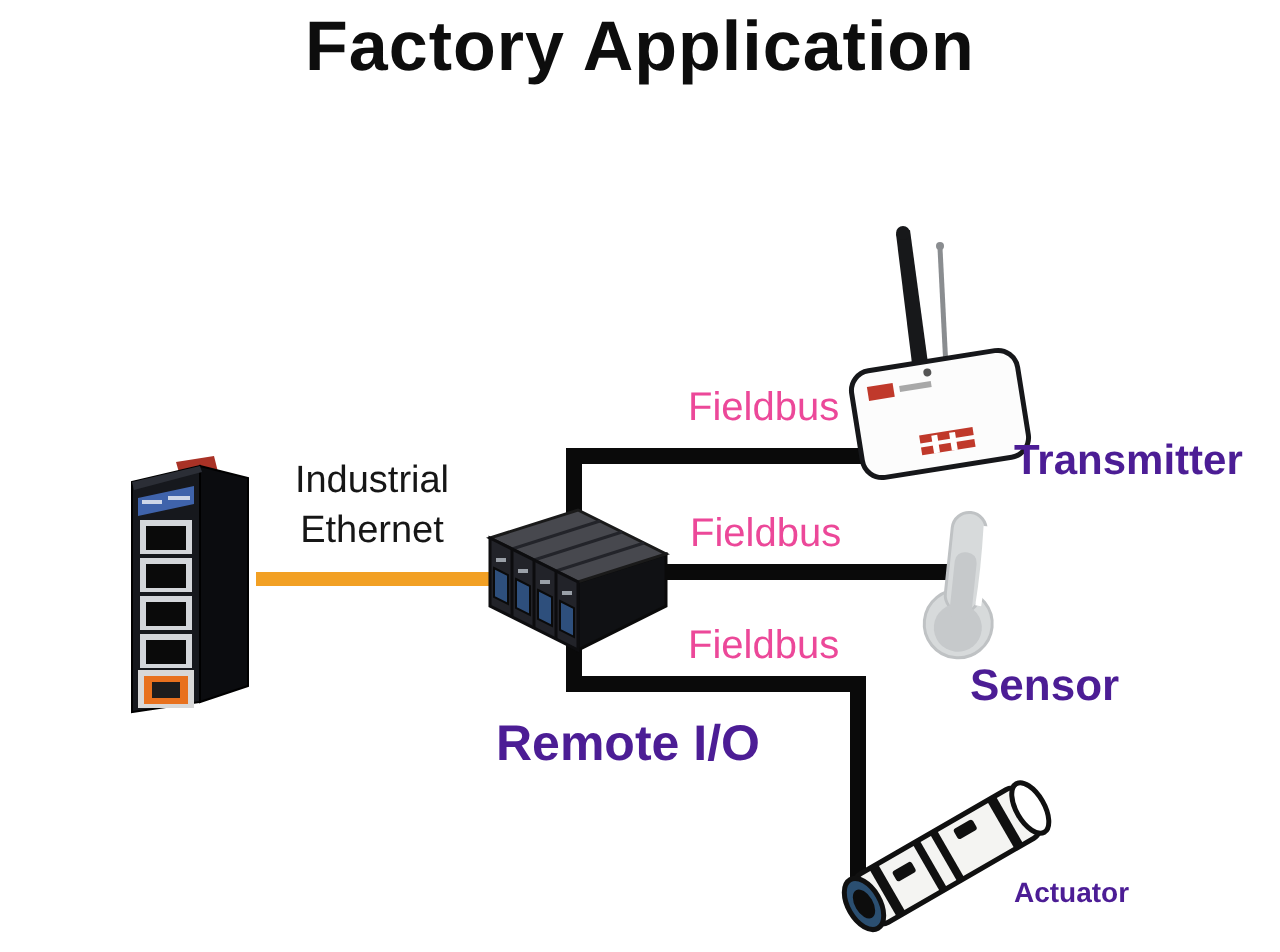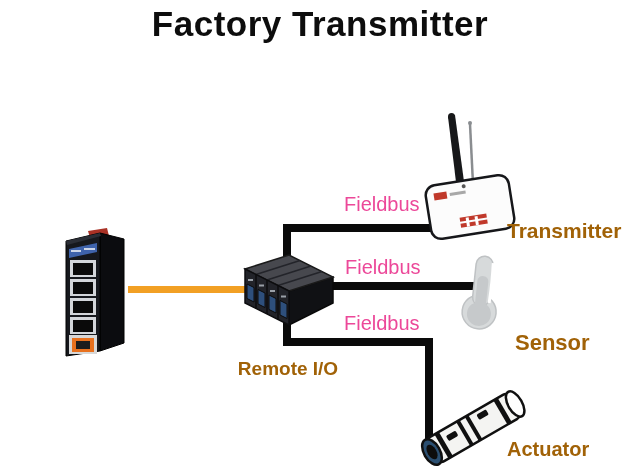--- a/index.html
+++ b/index.html
@@ -11,46 +11,50 @@
   .title{
     left:0;top:4px;width:640px;text-align:center;
     font-size:35px;font-weight:bold;letter-spacing:0.5px;color:#0d0d0d;z-index:4;
   }
   .line{position:absolute;background:#0a0a0a;z-index:1;}
   .line.orange{background:#F2A024;}
   .link-label{
     position:absolute;font-size:20px;color:#ec4899;z-index:3;white-space:nowrap;
   }
   .node-label{
-    position:absolute;font-weight:bold;color:#a16207;z-index:4;white-space:nowrap;
+    position:absolute;font-weight:bold;color:#4c1d95;z-index:4;white-space:nowrap;
   }
   .device{position:absolute;z-index:2;}
   .ie-label{
     position:absolute;left:130px;top:228px;width:112px;text-align:center;
     font-size:19px;line-height:25px;color:#161616;z-index:3;
   }
 </style>
 </head>
 <body>
 
 <div class="canvas">
 
-  <div class="abs title">Factory Transmitter</div>
+  <div class="abs title">Factory Application</div>
 
   <div class="line orange" style="left:128px;top:286px;width:121px;height:7px;"></div>
 
   <div class="line" style="left:283px;top:224px;width:8px;height:44px;"></div>
   <div class="line" style="left:283px;top:224px;width:192px;height:8px;"></div>
 
   <div class="line" style="left:330px;top:282px;width:147px;height:8px;"></div>
 
   <div class="line" style="left:283px;top:306px;width:8px;height:40px;"></div>
   <div class="line" style="left:283px;top:338px;width:150px;height:8px;"></div>
   <div class="line" style="left:425px;top:338px;width:8px;height:114px;"></div>
 
+  <div class="ie-label">
+    <div>Industrial</div>
+    <div>Ethernet</div>
+  </div>
   <div class="link-label" style="left:344px;top:193px;">Fieldbus</div>
   <div class="link-label" style="left:345px;top:256px;">Fieldbus</div>
   <div class="link-label" style="left:344px;top:312px;">Fieldbus</div>
 
   <svg class="device" style="left:60px;top:227px;" width="72" height="130" viewBox="0 0 72 130">
     <polygon points="28,4 47,1 49,9 30,11" fill="#a93226"></polygon>
     <polygon points="40,6 64,12 64,116 40,124" fill="#0b0c0f" stroke="#000" stroke-width="1"></polygon>
     <polygon points="6,14 40,6 40,124 6,129" fill="#16181d" stroke="#000" stroke-width="1"></polygon>
     <polygon points="6,14 40,6 41,9 7,18" fill="#2b2e36"></polygon>
     <polygon points="9,22 37,16 37,25 9,31" fill="#3f63ab"></polygon>
@@ -133,18 +137,18 @@
       <rect x="46" y="-14" width="4" height="28" fill="#101010"></rect>
       <rect x="79" y="-14" width="5" height="28" fill="#101010"></rect>
       <rect x="20" y="-7" width="11" height="6" rx="1.5" fill="#101010"></rect>
       <rect x="57" y="-10" width="11" height="6" rx="1.5" fill="#101010"></rect>
       <ellipse cx="96" cy="0" rx="7" ry="14" fill="#ffffff" stroke="#101010" stroke-width="2.5"></ellipse>
       <ellipse cx="0" cy="0" rx="8" ry="14" fill="#2b4f71" stroke="#101010" stroke-width="2.5"></ellipse>
       <ellipse cx="0" cy="0" rx="4.5" ry="8" fill="#0d0d0d"></ellipse>
     </g>
   </svg>
 
-  <div class="node-label" style="left:228px;top:358px;width:120px;text-align:center;font-size:19px;">Remote I/O</div>
+  <div class="node-label" style="left:248px;top:358px;width:120px;text-align:center;font-size:25px;">Remote I/O</div>
   <div class="node-label" style="left:507px;top:219px;font-size:21px;">Transmitter</div>
-  <div class="node-label" style="left:515px;top:330px;font-size:22px;">Sensor</div>
-  <div class="node-label" style="left:507px;top:438px;font-size:20px;">Actuator</div>
+  <div class="node-label" style="left:485px;top:330px;font-size:22px;">Sensor</div>
+  <div class="node-label" style="left:507px;top:438px;font-size:14px;">Actuator</div>
 
 </div>
 
 </body></html>

